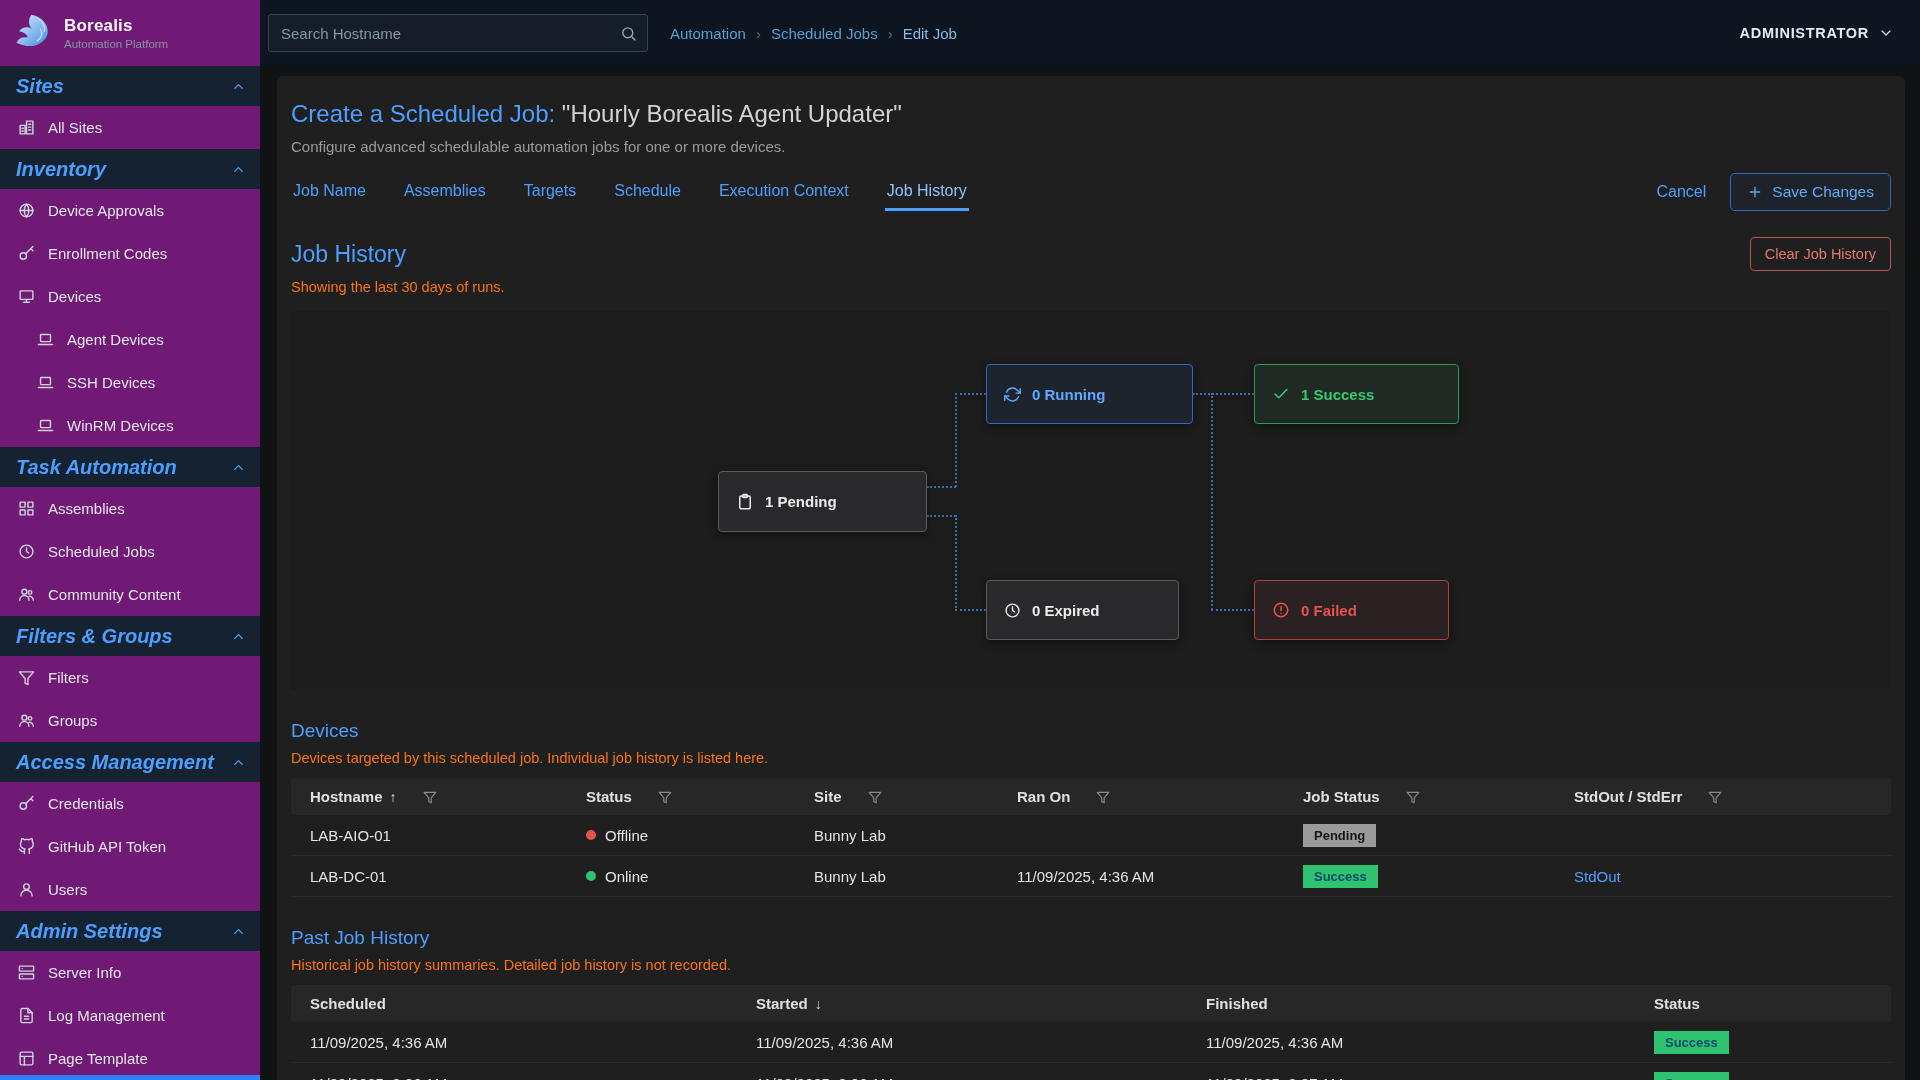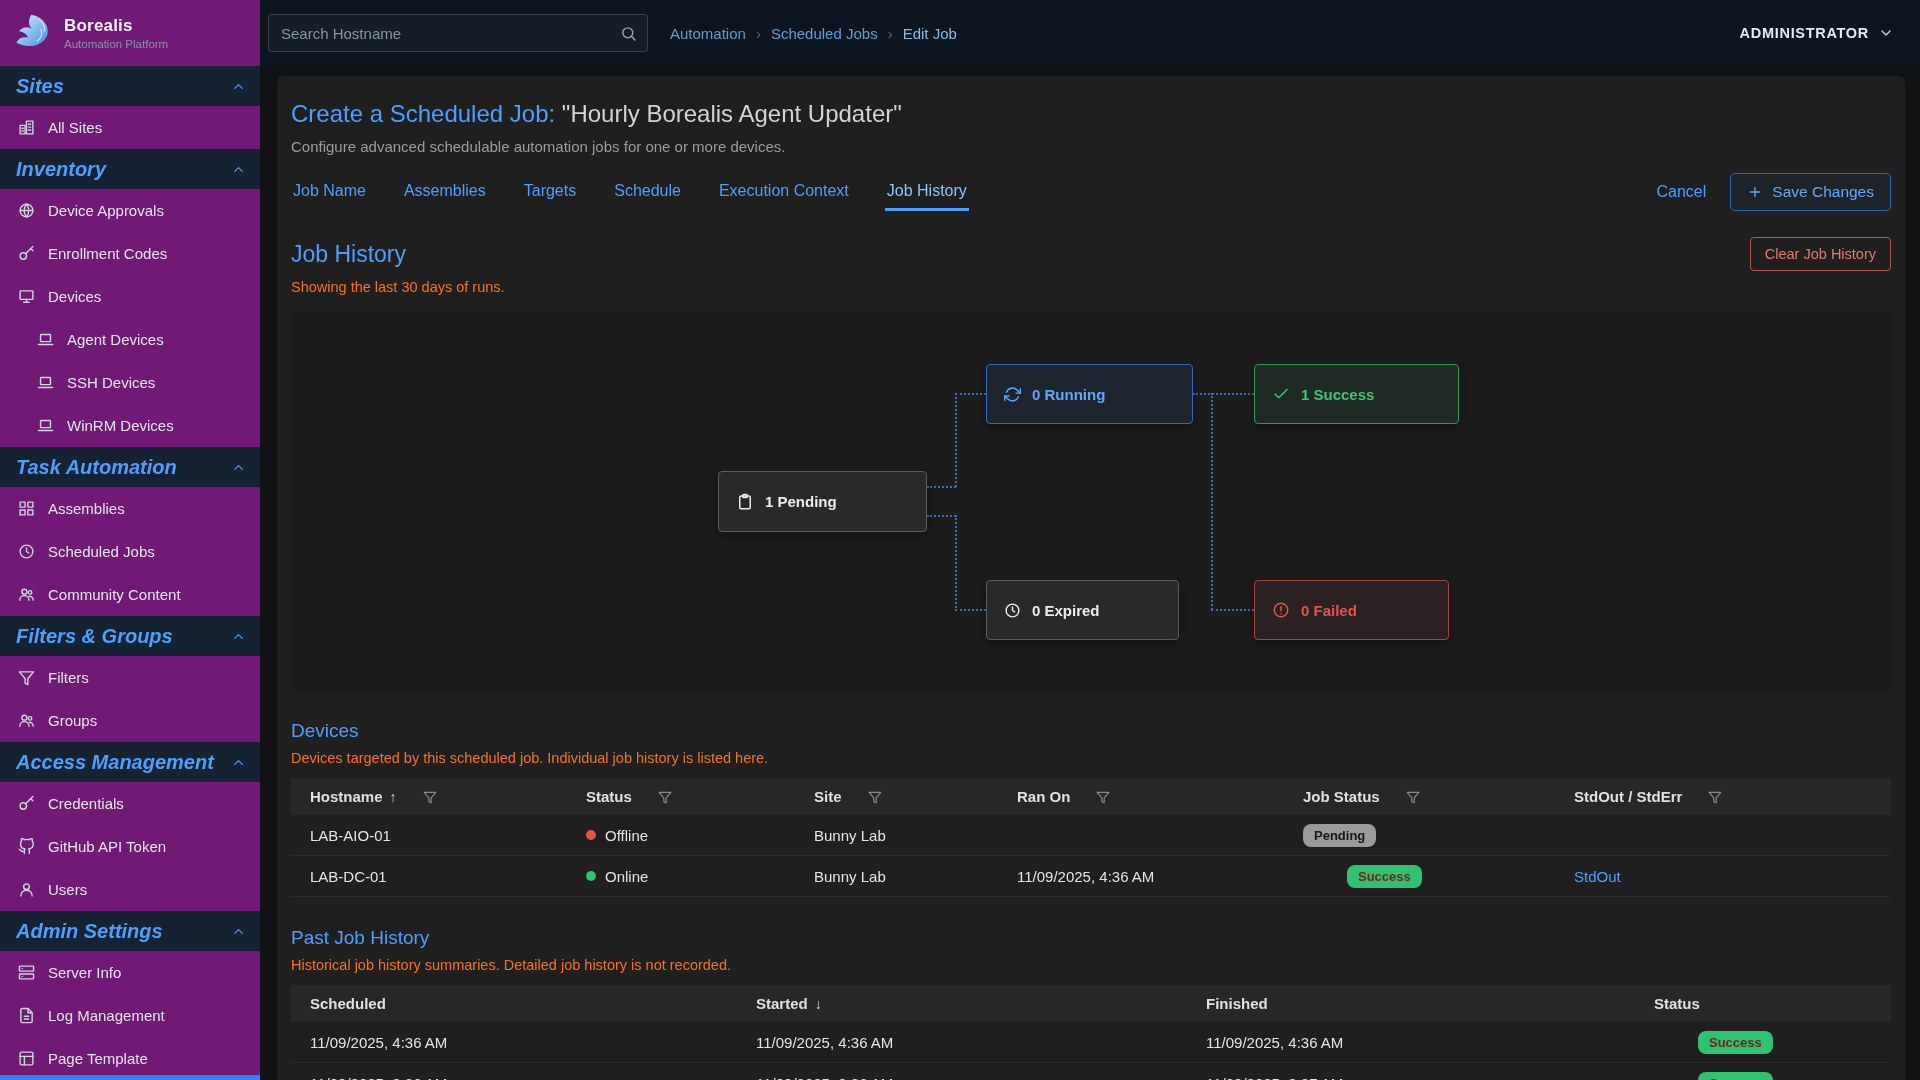--- a/index.html
+++ b/index.html
@@ -114,22 +114,22 @@
   .past .thead, .past .trow { grid-template-columns: 465px 450px 448px 1fr; }
   .thead { height: 37px; background: #272727; color: #e0e0e0; font-size: 15px; font-weight: 700; border-radius: 2px; }
   .trow { height: 41px; border-bottom: 1px solid #2b2b2b; color: #e4e4e4; font-size: 15px; }
   .cell { display: flex; align-items: center; min-width: 0; }
   .cell.first { padding-left: 19px; }
   .th-sort { margin-left: 7px; color: #d8d8d8; font-size: 14px; }
   .th-funnel { margin-left: 26px; color: #8a8a8a; display: flex; cursor: pointer; }
   .status-dot { width: 10px; height: 10px; border-radius: 50%; margin-right: 9px; flex: none; }
   .dot-online { background: #2ec271; }
   .dot-offline { background: #e5534b; }
-  .badge { padding: 4px 11px; border-radius: 8px; font-size: 13px; font-weight: 700; }
-  .badge-success { background: #2ec271; color: #7f1d1d; margin-left: 44px; }
+  .badge { padding: 4px 11px; border-radius: 0; font-size: 13px; font-weight: 700; }
+  .badge-success { background: #2ec271; color: #0c4a6e; }
   .badge-pending { background: #9a9a9a; color: #161616; }
   .link { color: #4d9fff; cursor: pointer; }
 </style>
 </head>
 <body>
 
 <div class="app">
 
   <aside class="sidebar">
     <div class="brand">

